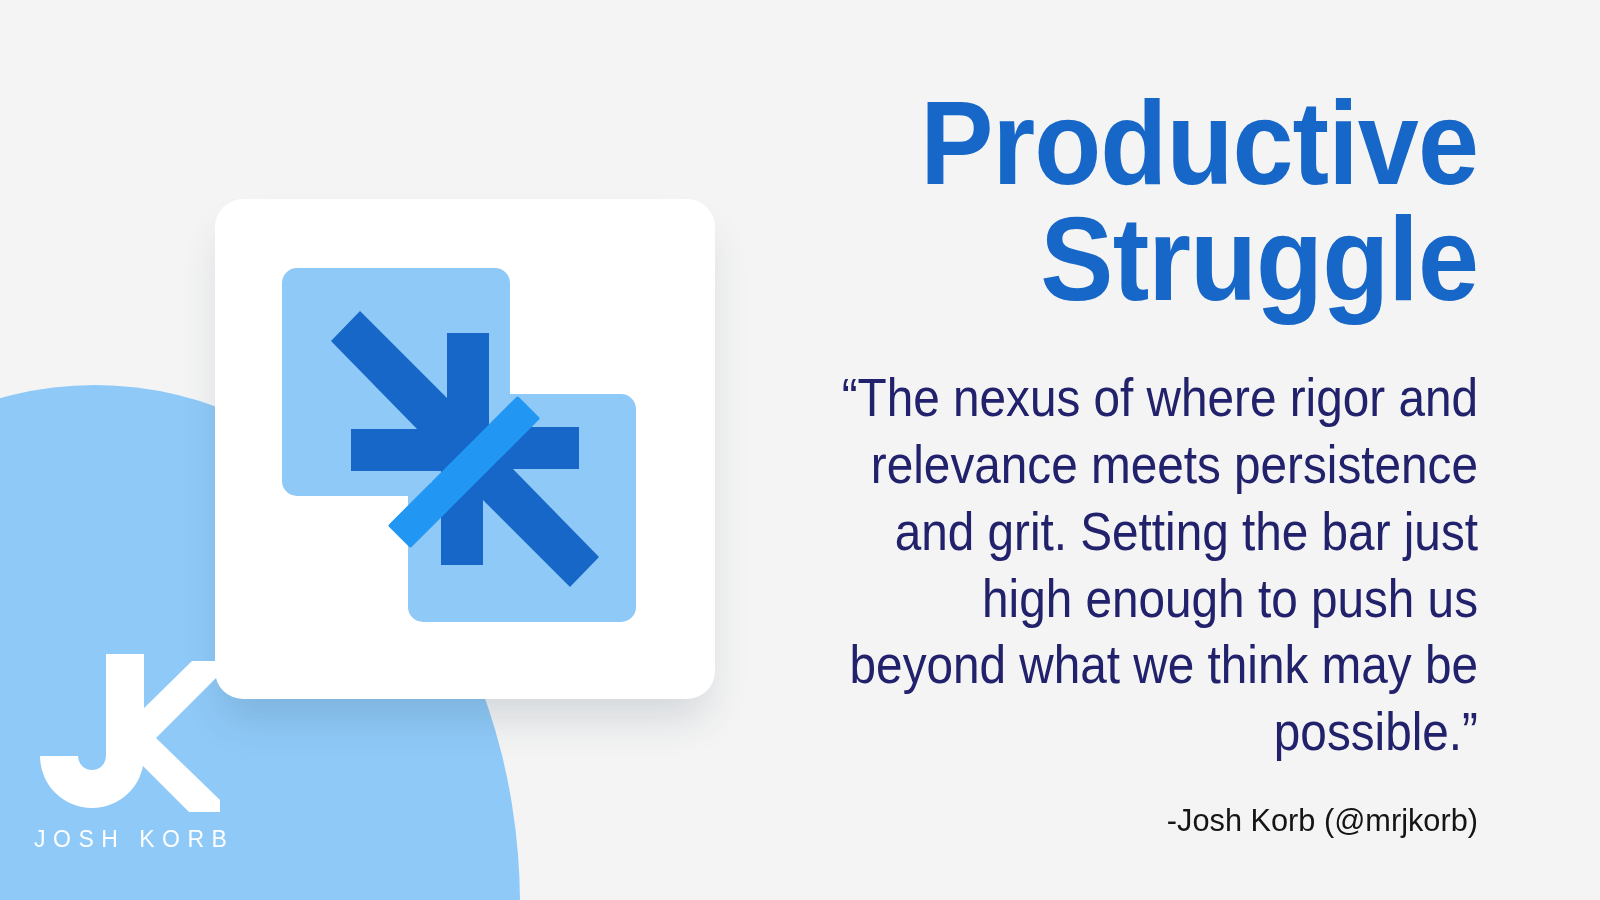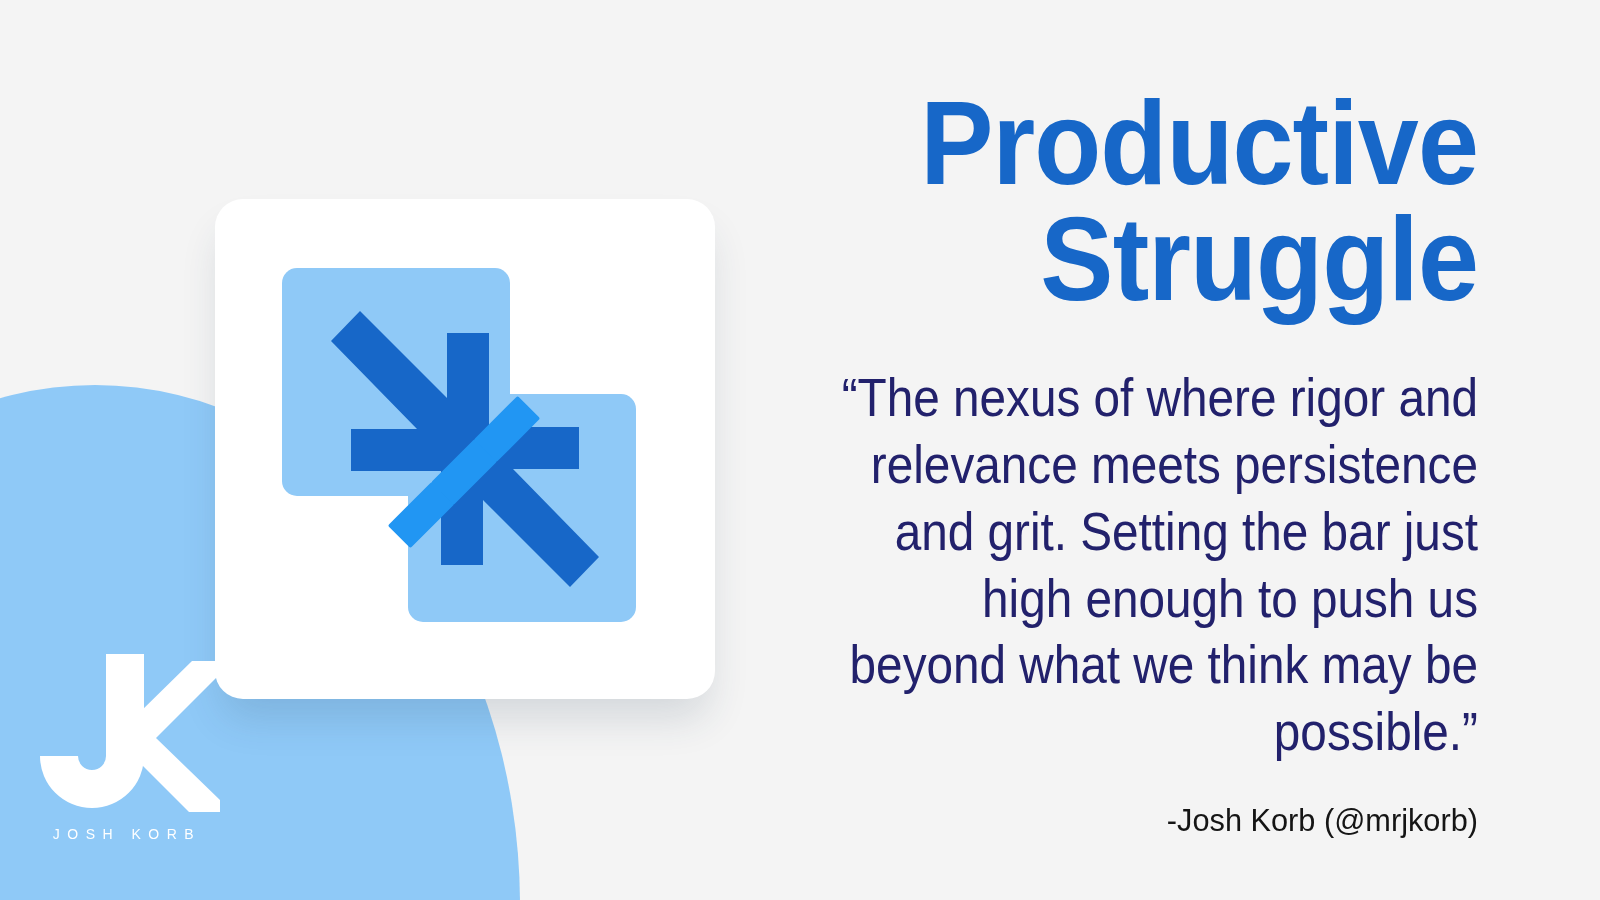--- a/index.html
+++ b/index.html
@@ -49,24 +49,24 @@
     left: 0;
     top: 0;
     width: 190px;
     height: 165px;
   }
   .logo-word {
     position: absolute;
     left: 0;
     top: 178px;
     width: 186px;
-    text-align: center;
+    text-align: right;
     color: #ffffff;
     font-family: "Liberation Sans", sans-serif;
-    font-size: 14px;
+    font-size: 23px;
     font-weight: 400;
     letter-spacing: 7.5px;
     white-space: nowrap;
   }
 
   
   .icon-card {
     position: absolute;
     left: 215px;
     top: 199px;

